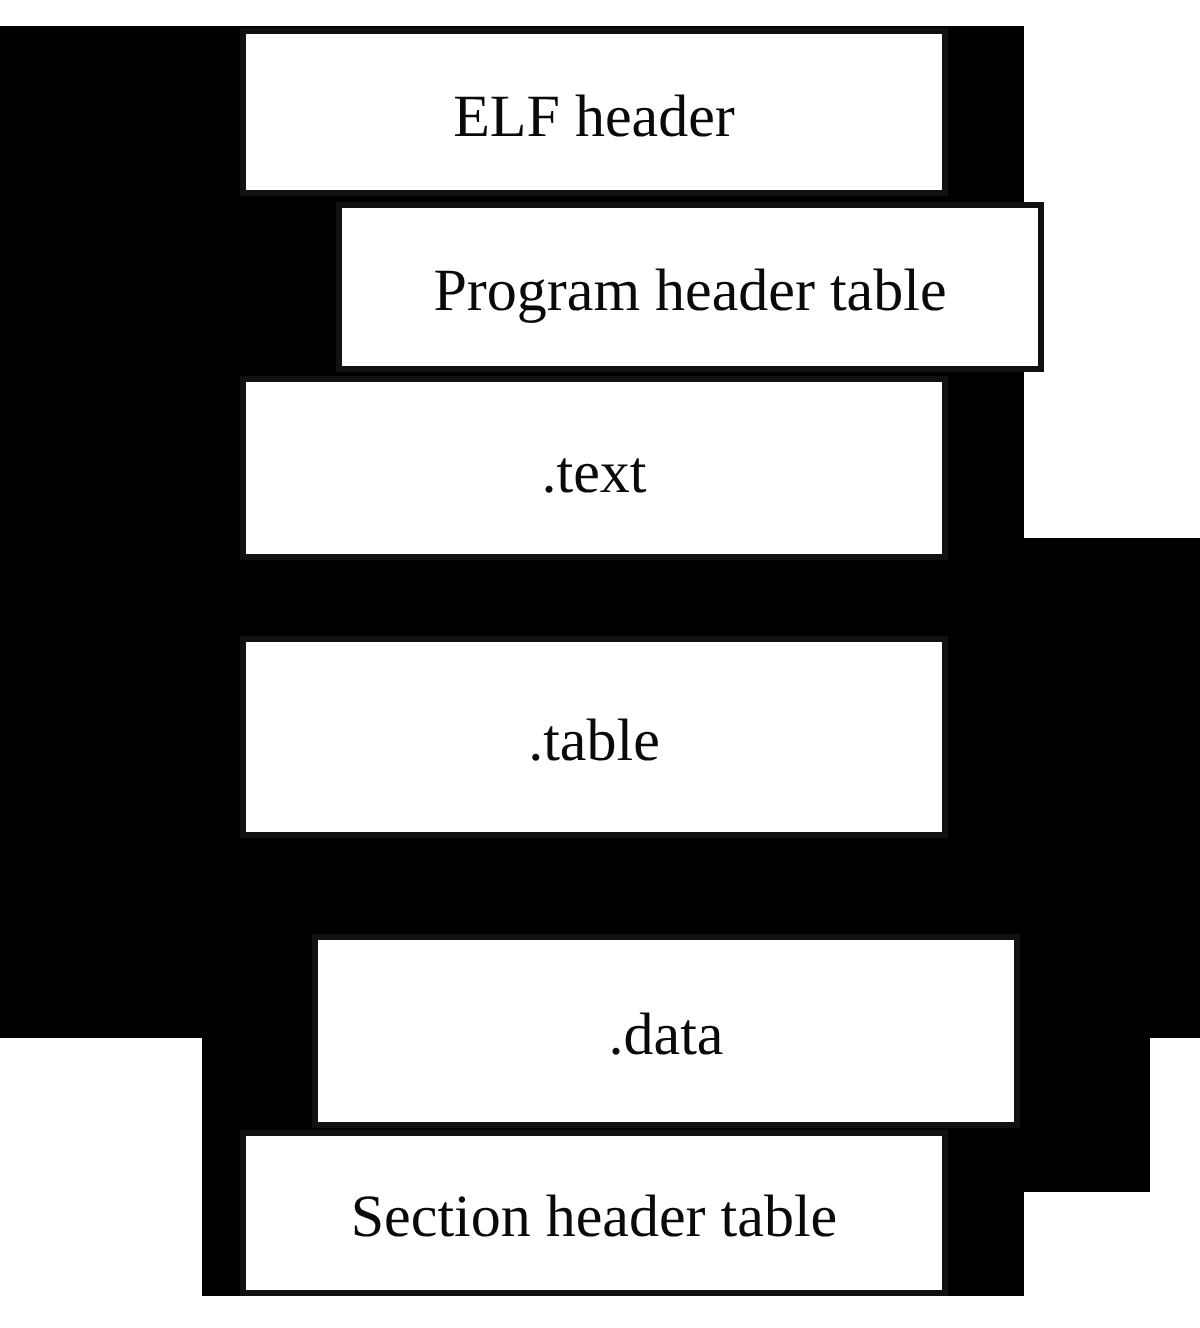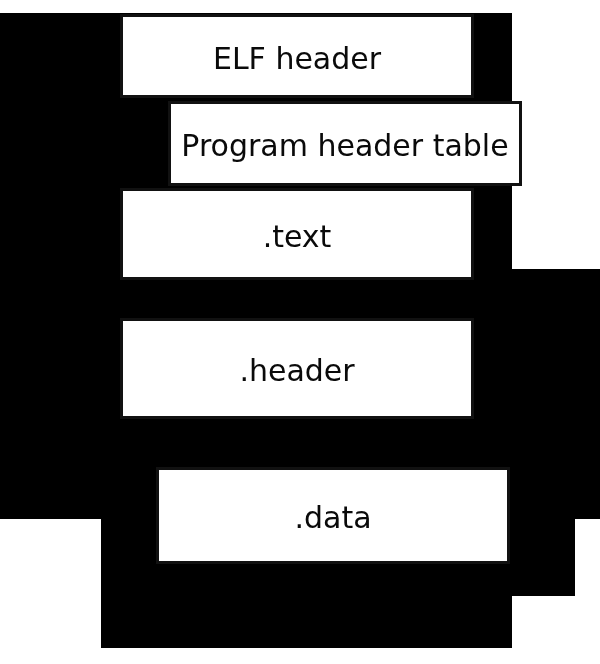--- a/index.html
+++ b/index.html
@@ -36,20 +36,21 @@
     display: flex;
     align-items: center;
     justify-content: center;
     padding-top: 4px;
   }
   .box span {
     font-size: 30px;
     line-height: 1.1;
     color: var(--label-color, #0a0a0a);
     white-space: nowrap;
+    font-family: Liberation Serif, serif;
   }
   .b-elf    { top: 14px;  height: 84px;  }
   .b-pht    { top: 101px; height: 85px; margin-left: 48px;  }
   .b-text   { top: 188px; height: 92px; }
   .b-rodata { top: 318px; height: 101px; }
   
   .b-data   { top: 467px; height: 97px; margin-left: 36px;  }
   .b-sht    { top: 565px; height: 83px;  }
 </style>
 </head>
@@ -68,21 +69,24 @@
 
   <div class="box b-pht">
     <span>Program header table</span>
   </div>
 
   <div class="box b-text">
     <span>.text</span>
   </div>
 
   <div class="box b-rodata">
-    <span>.header</span>
+    <span>.table</span>
   </div>
 
   <div class="box b-data">
     <span>.data</span>
   </div>
 
+  <div class="box b-sht">
+    <span>Section header table</span>
+  </div>
 
 </div>
 
 </body></html>

